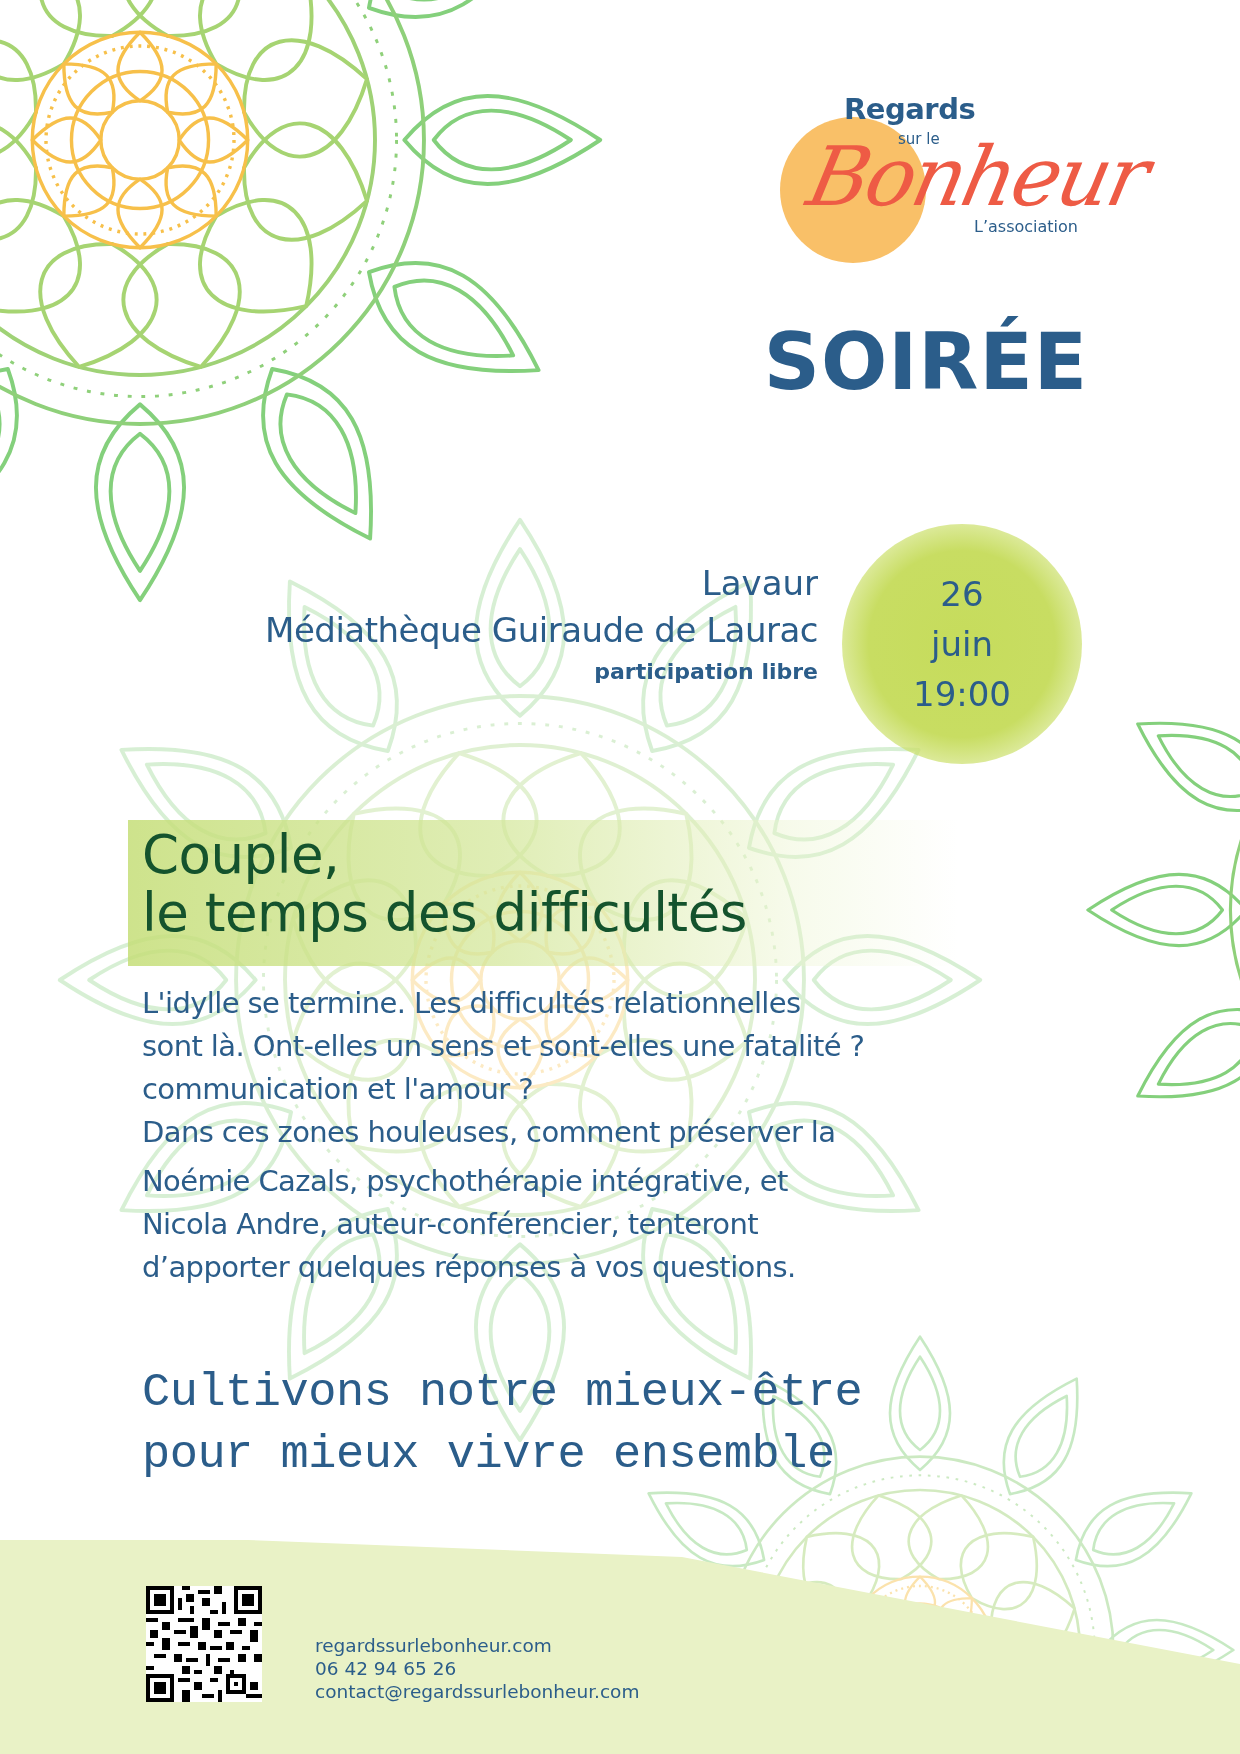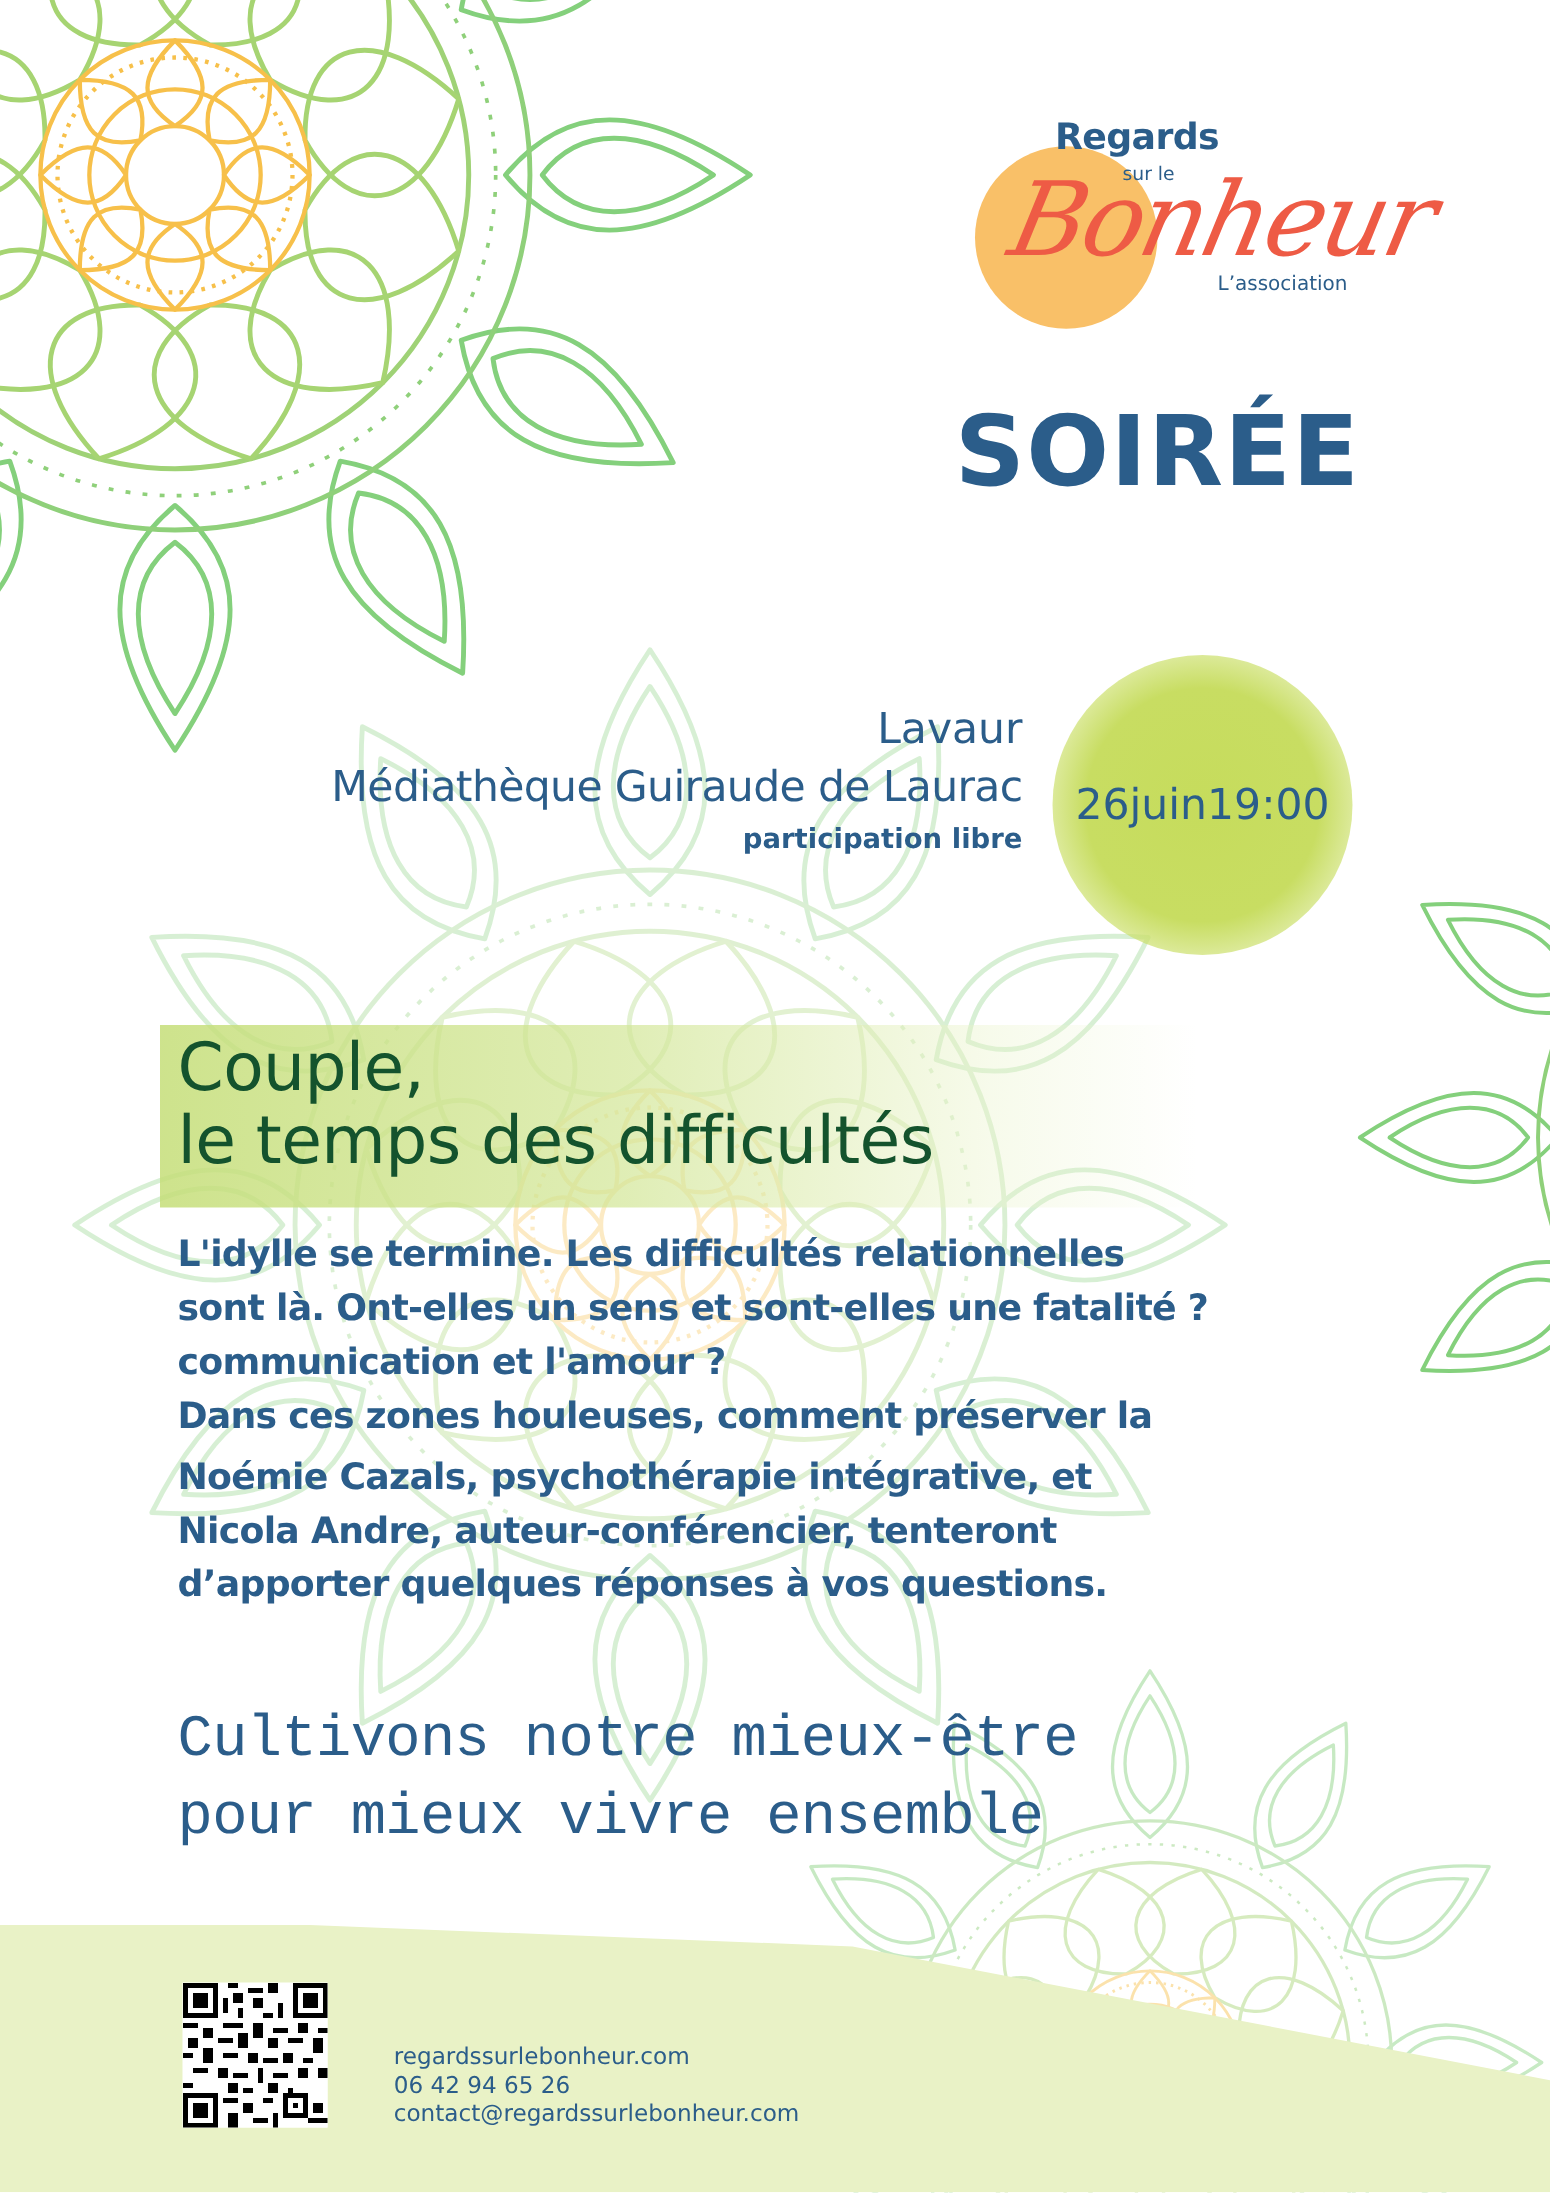--- a/index.html
+++ b/index.html
@@ -59,38 +59,38 @@
   
   #venue { right: 422px; top: 562px; text-align: right; font-family: "DejaVu Sans", sans-serif; }
   #venue-city { font-size: 34px; line-height: 42px; }
   #venue-place { font-size: 34px; line-height: 52px; letter-spacing: -0.5px; }
   #venue-price { font-size: 22px; line-height: 32px; font-weight: bold; }
 
   
   #date-badge {
     left: 842px; top: 524px; width: 240px; height: 240px; border-radius: 50%;
     background: radial-gradient(circle at 50% 50%, #c6dc5c 0%, #c8dd62 55%, rgba(205,225,110,0.6) 75%, rgba(230,240,180,0) 100%);
-    display: flex; flex-direction: row; align-items: center; justify-content: center;
+    display: flex; flex-direction: column; align-items: center; justify-content: center;
     font-family: "DejaVu Sans", sans-serif; font-size: 34px; line-height: 50px; color: #2b5d8a;
   }
 
   
   #topic-band {
     left: 128px; top: 820px; width: 830px; height: 146px;
     background: linear-gradient(90deg, rgba(197,222,120,0.85) 0%, rgba(210,230,150,0.7) 45%, rgba(235,244,205,0.4) 80%, rgba(255,255,255,0) 100%);
   }
   #topic-title {
     left: 142px; top: 826px; font-family: "DejaVu Sans", sans-serif;
     font-size: 53px; line-height: 58px; color: #14532d; letter-spacing: -0.5px;
   }
 
   
   #description {
     left: 142px; top: 982px; width: 900px; font-family: "DejaVu Sans", sans-serif;
-    font-size: 29px; line-height: 43px; color: #2b5d8a; letter-spacing: -0.6px; font-weight: bold;
+    font-size: 29px; line-height: 43px; color: #2b5d8a; letter-spacing: -0.6px;
   }
   #description p { margin: 0; }
   #speakers { margin-top: 6px !important; }
 
   
   #slogan {
     left: 142px; top: 1362px; font-family: Liberation Mono, monospace;
     font-size: 47px; line-height: 62px; color: #2b5d8a; letter-spacing: -0.5px;
   }
 

